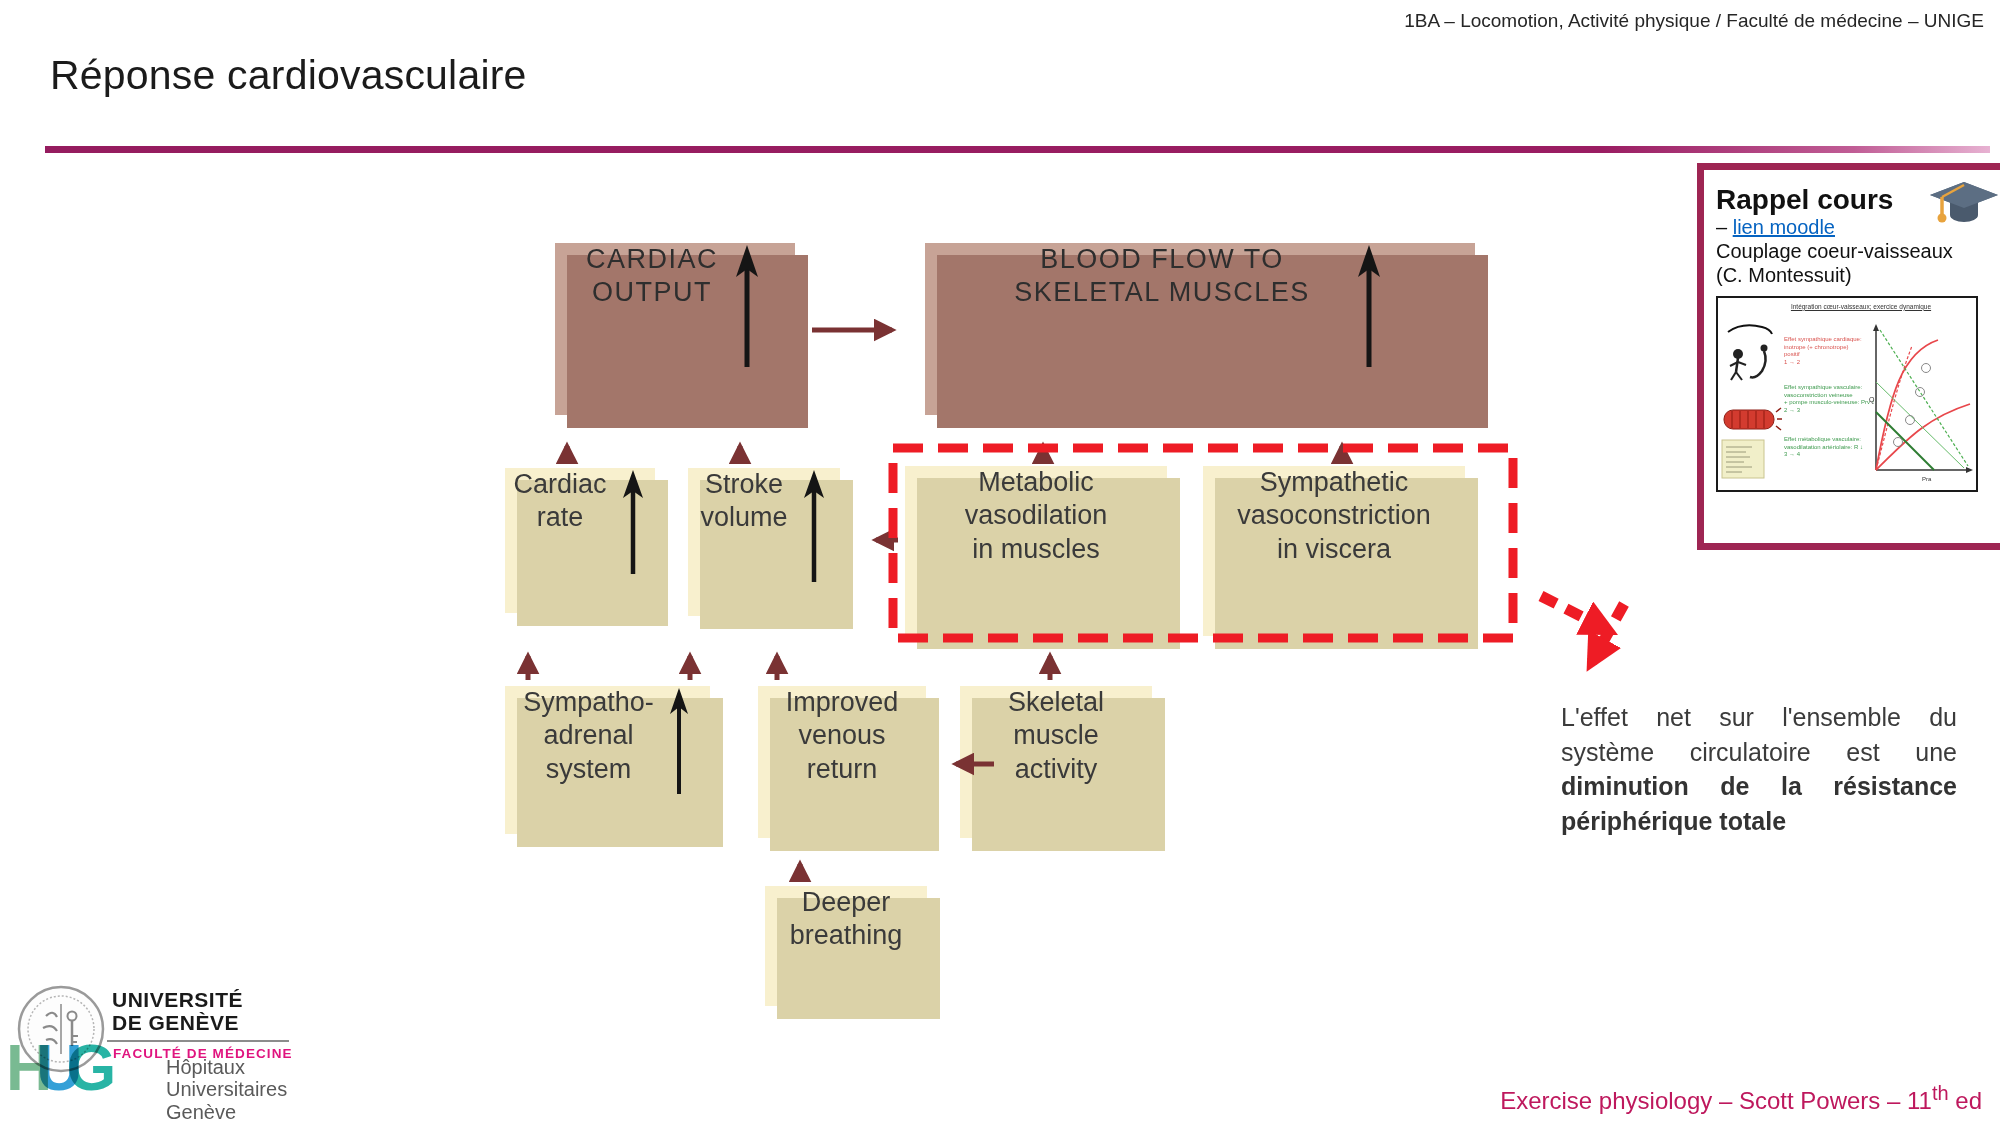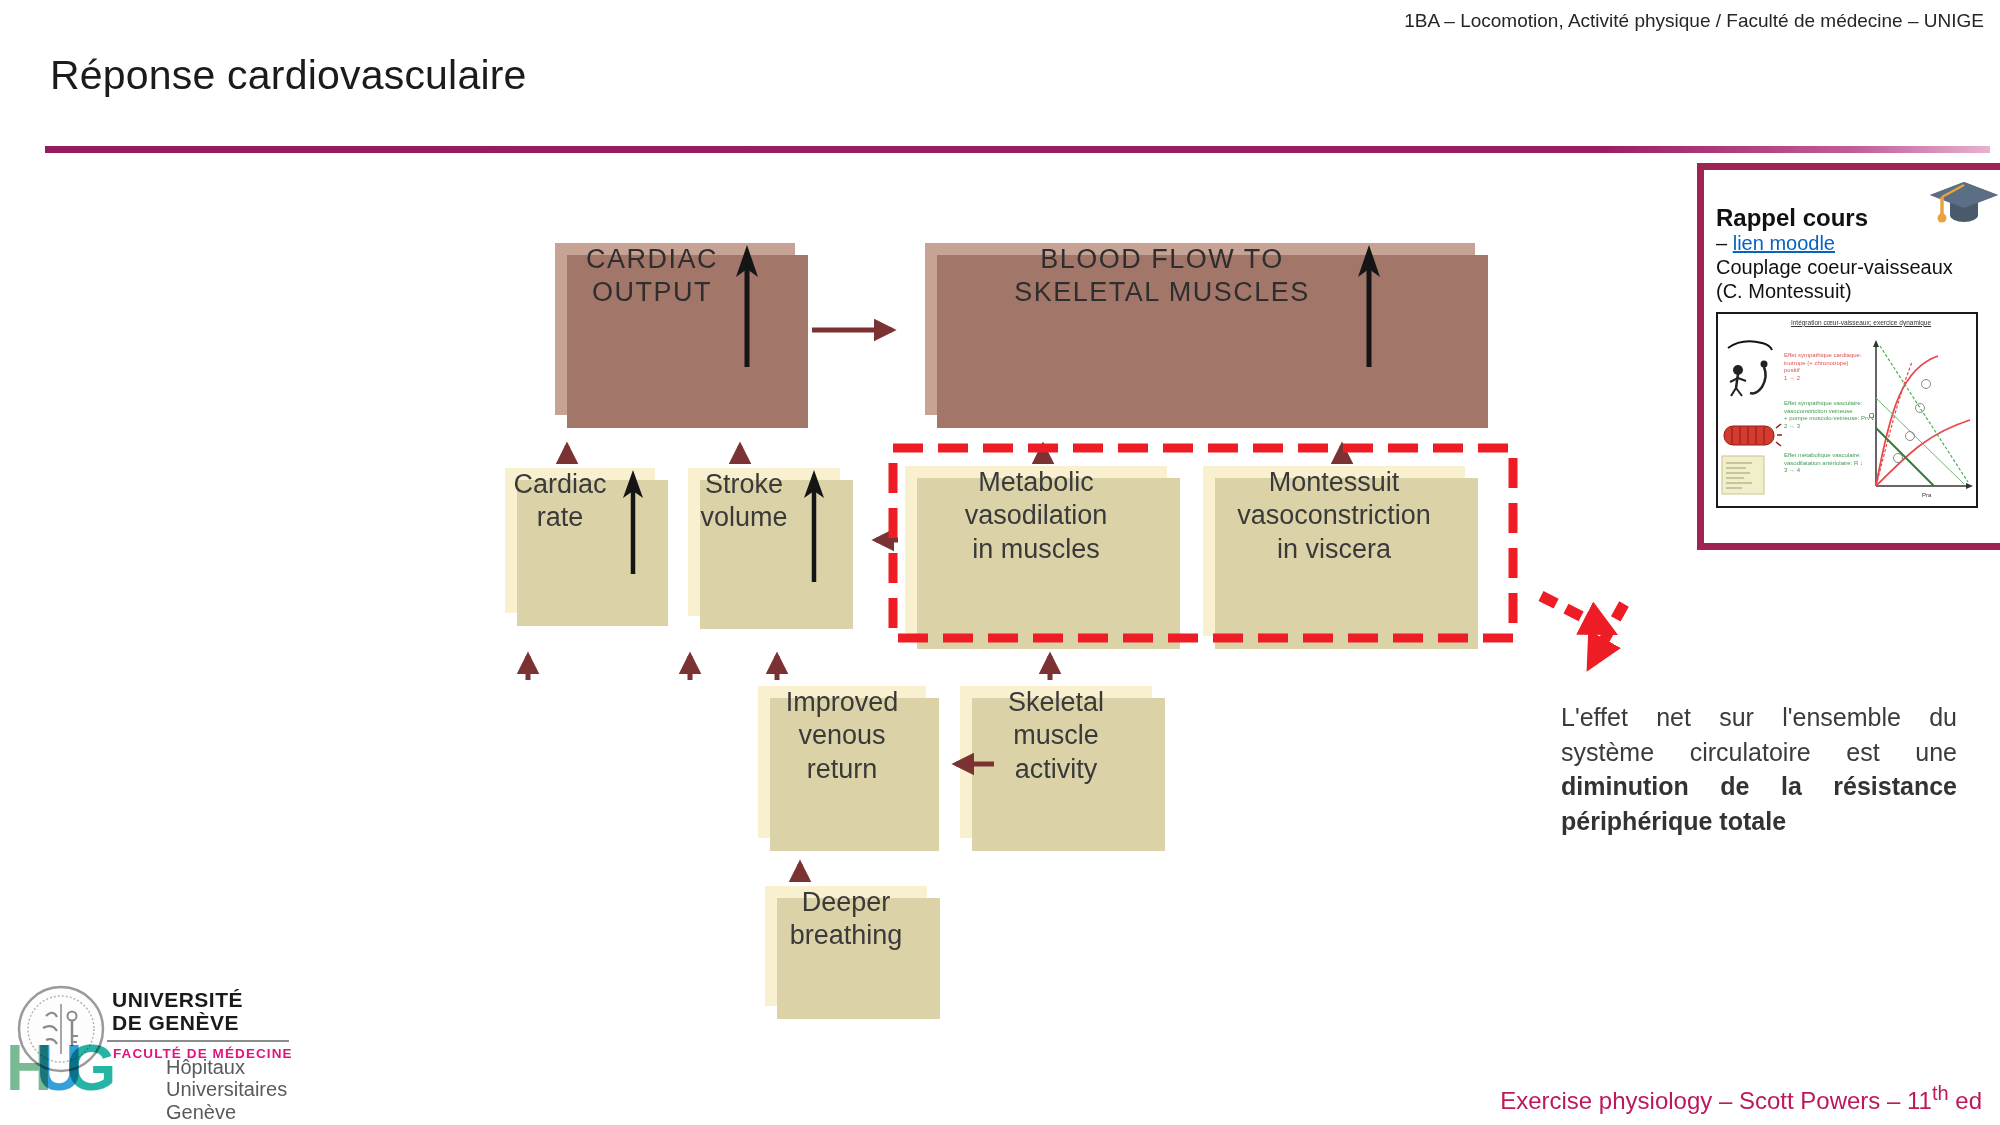--- a/index.html
+++ b/index.html
@@ -19,21 +19,21 @@
        background:var(--ch);z-index:-1;}
   .brown{background:#C7A396;--ch:#A3766A;}
   .cream{background:#F8F0CE;--ch:#DBD2A8;}
   .box .label{white-space:pre-line;line-height:1.24;font-size:27px;color:#3a3a3a;}
   .brown .label{color:#2e2e2e;letter-spacing:1.5px;}
   .overlay{position:absolute;left:0;top:0;z-index:3;pointer-events:none;}
 
   
   .rappel{position:absolute;left:1697px;top:163px;width:282px;height:353px;
           border:7px solid #9E2553;background:#fff;padding:10px 12px;z-index:2;}
-  .rappel .rtitle{font-weight:bold;font-size:24px;color:#111;margin-top:24px;}
+  .rappel .rtitle{font-weight:bold;font-size:28px;color:#111;margin-top:4px;}
   .rappel .rline{font-size:20px;color:#111;}
   .rappel a{color:#0563C1;text-decoration:underline;}
   .rappel .rsub{font-size:20px;color:#111;line-height:1.22;width:250px;}
   .cap{position:absolute;right:10px;top:8px;}
   .thumb{position:relative;margin-top:8px;width:258px;height:192px;border:2px solid #1a1a1a;
          overflow:hidden;background:#fff;}
   .thumb .t-title{position:absolute;top:5px;left:30px;right:2px;text-align:center;font-size:6.5px;
          color:#333;text-decoration:underline;}
   .thumb .tb{position:absolute;font-size:6px;line-height:1.3;white-space:pre-line;text-align:left;}
   .tb.red{color:#D9534F;} .tb.green{color:#3F9B4F;}
@@ -102,25 +102,34 @@
     </svg>
   </div>
 
   <div class="box cream" style="left:905px;top:466px;width:262px;height:170px;">
     <span class="label">Metabolic
 vasodilation
 in muscles</span>
   </div>
 
   <div class="box cream" style="left:1203px;top:466px;width:262px;height:170px;">
-    <span class="label">Montessuit
+    <span class="label">Sympathetic
 vasoconstriction
 in viscera</span>
   </div>
 
+  <div class="box cream" style="left:505px;top:686px;width:205px;height:148px;">
+    <span class="label">Sympatho-
+adrenal
+system</span>
+    <svg width="26" height="114">
+      <line x1="13" y1="108" x2="13" y2="20" stroke="#151515" stroke-width="4"></line>
+      <polygon points="13,2 22,28 13,21 4,28" fill="#151515"></polygon>
+    </svg>
+  </div>
 
   <div class="box cream" style="left:758px;top:686px;width:168px;height:152px;">
     <span class="label">Improved
 venous
 return</span>
   </div>
 
   <div class="box cream" style="left:960px;top:686px;width:192px;height:152px;">
     <span class="label">Skeletal
 muscle

